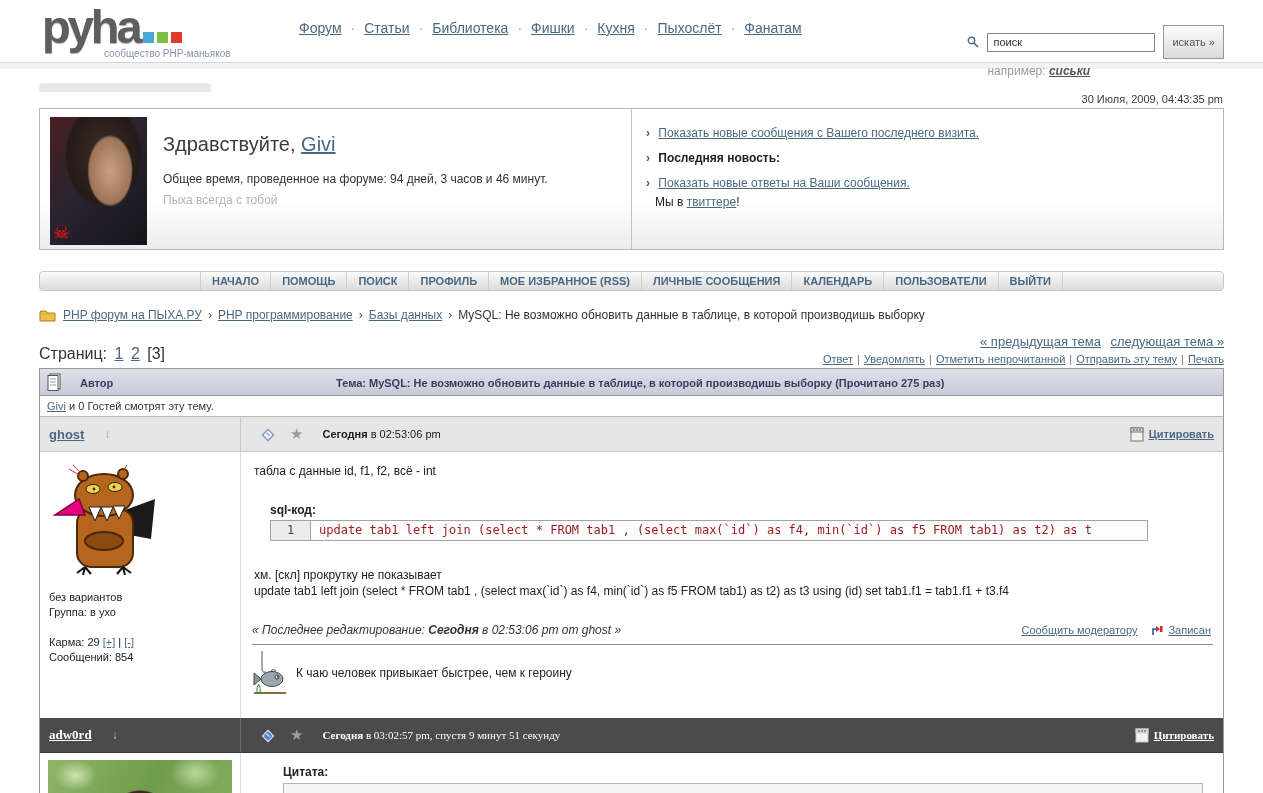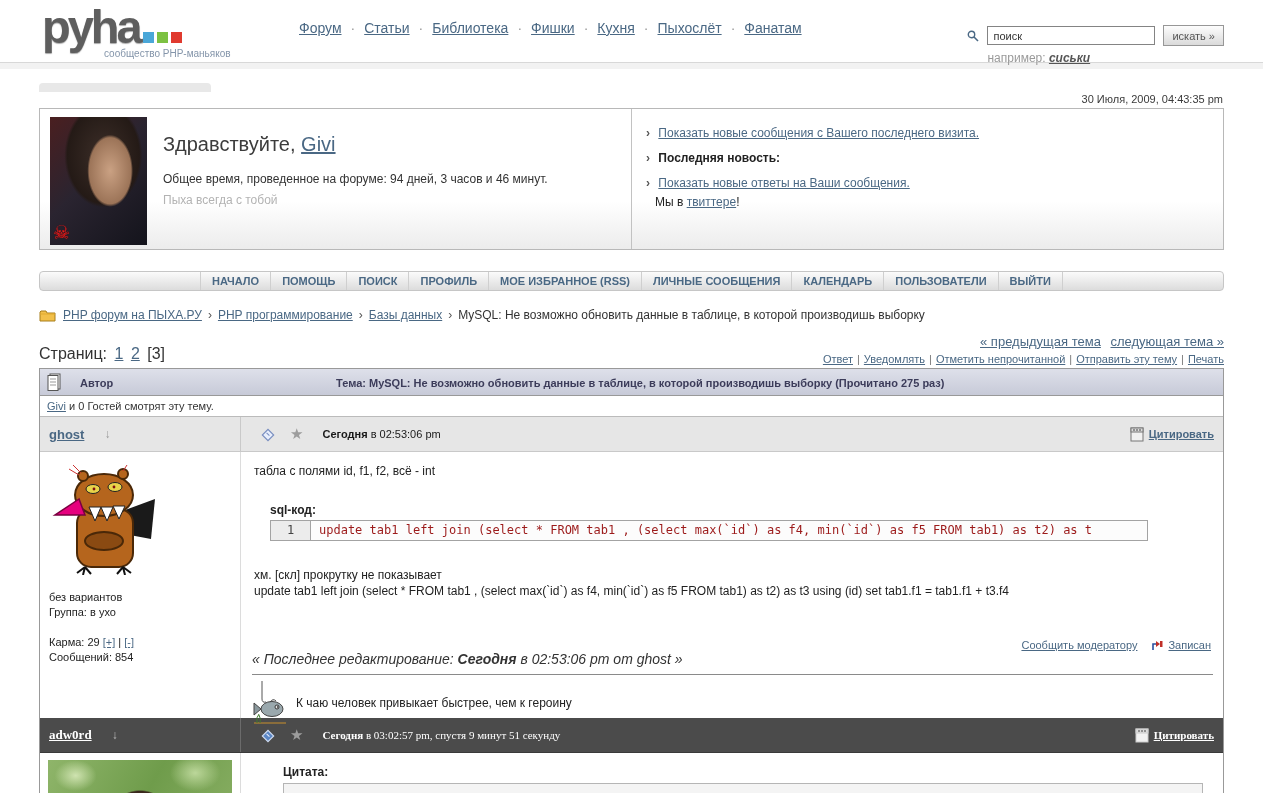--- a/index.html
+++ b/index.html
@@ -23,21 +23,21 @@
 
   .main-nav { position:absolute; left:292px; top:20px; font-size:14px; white-space:nowrap; }
   .main-nav a { margin:0 7px; }
   .nav-sep { color:#999; margin:0 2px; }
 
   .search-area { position:absolute; right:39px; top:25px; }
   .search-row { display:flex; align-items:center; }
   .search-row svg { margin-right:8px; }
   .search-input { width:168px; height:19px; border:1px solid #848484; font-size:11px;
                   padding:1px 5px; color:#333; font-family:inherit; }
-  .search-btn { margin-left:8px; height:21px; font-size:11px; color:#555; padding:0 8px;
+  .search-btn { margin-left:8px; height:34px; font-size:11px; color:#555; padding:0 8px;
                 border:1px solid #979797; background:linear-gradient(#fdfdfd,#dadada);
                 font-family:inherit; cursor:pointer; }
   .search-hint { margin:5px 0 0 20px; font-size:12px; }
   .search-hint .hint-label { color:#9a9a9a; }
   .search-hint a { font-style:italic; font-weight:bold; color:#555; }
 
   .header-strip { height:7px; background:#f2f2f2; border-top:1px solid #d8d8d8; }
 
   
   .content { margin:0 39px; }
@@ -123,21 +123,21 @@
   .line1 { margin:3px 0 0 2px; }
   .sql-label { font-weight:bold; margin:25px 0 3px 18px; }
   .code-box { margin-left:18px; width:878px; border:1px solid #a3a3a3; display:flex;
               font-family:"DejaVu Sans Mono","Liberation Mono",monospace; font-size:12px;
               height:21px; line-height:19px; background:#fcfcfc; }
   .code-no { width:40px; background:#ececec; border-right:1px solid #a3a3a3; text-align:center; color:#444; flex:none; }
   .code-text { padding-left:8px; color:#9c1a1a; white-space:nowrap; overflow:hidden; flex:1; }
   .line2 { margin:27px 0 0 2px; }
   .line3 { margin:2px 2px 0 2px; max-width:968px; line-height:15px; }
   .edit-row { display:flex; justify-content:space-between; align-items:center; margin-top:24px; padding-right:2px; }
-  .edit-note { font-size:14px; font-style:italic; color:#333;margin-top:28px; }
+  .edit-note { font-size:12px; font-style:italic; color:#333; }
   .edit-links { font-size:11px; display:flex; align-items:center; }
   .edit-links svg { margin:0 4px 0 14px; }
   .sig-divider { border:none; border-top:1px solid #8a8a8a; margin:7px 0 0 0; }
   .signature { margin-top:6px; display:flex; align-items:center; font-size:12px; color:#222; }
   .signature svg { margin-right:6px; }
 
   .pb2 { height:60px; }
   .pb2 .pb-side { padding:7px 0 0 8px; }
   .avatar-adw { width:184px; height:52px;
     background:
@@ -334,21 +334,21 @@
         <div class="karma">
           <span>Карма: 29</span>
           <a>[+]</a>
           <span>|</span>
           <a>[-]</a>
           <div>Сообщений: 854</div>
         </div>
       </div>
 
       <div class="pb-main">
-        <div class="line1">табла с полями id, f1, f2, всё - int</div>
+        <div class="line1">табла с данные id, f1, f2, всё - int</div>
         <div class="sql-label">sql-код:</div>
         <div class="code-box">
           <div class="code-no">1</div>
           <div class="code-text">update tab1 left join (select * FROM tab1 , (select max(`id`) as f4, min(`id`) as f5 FROM tab1) as t2) as t</div>
         </div>
         <div class="line2">хм. [скл] прокрутку не показывает</div>
         <div class="line3">update tab1 left join (select * FROM tab1 , (select max(`id`) as f4, min(`id`) as f5 FROM tab1) as t2) as t3 using (id) set tab1.f1 = tab1.f1 + t3.f4</div>
 
         <div class="edit-row">
           <span class="edit-note"><span>« Последнее редактирование: </span><b>Сегодня</b><span> в 02:53:06 pm от ghost »</span></span>

